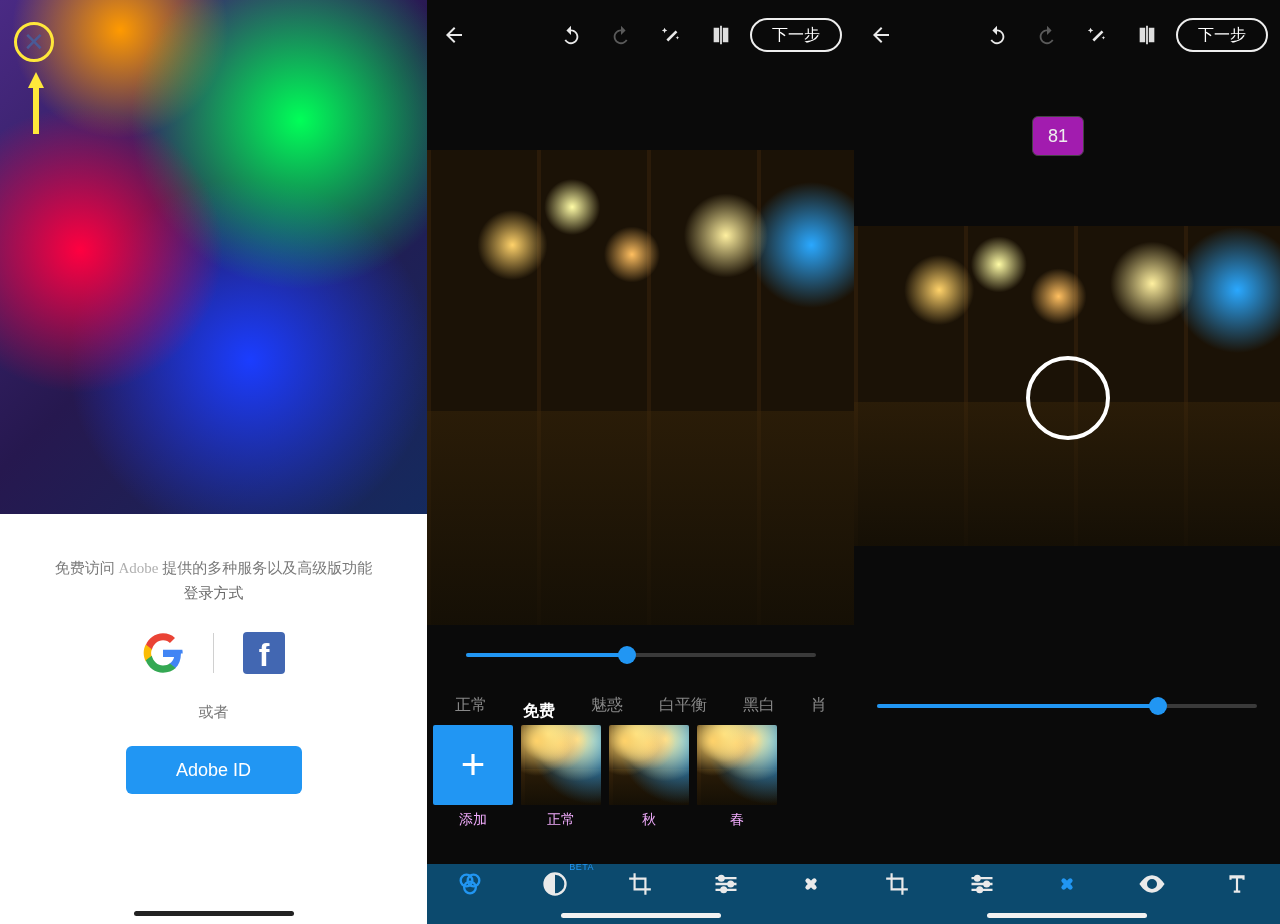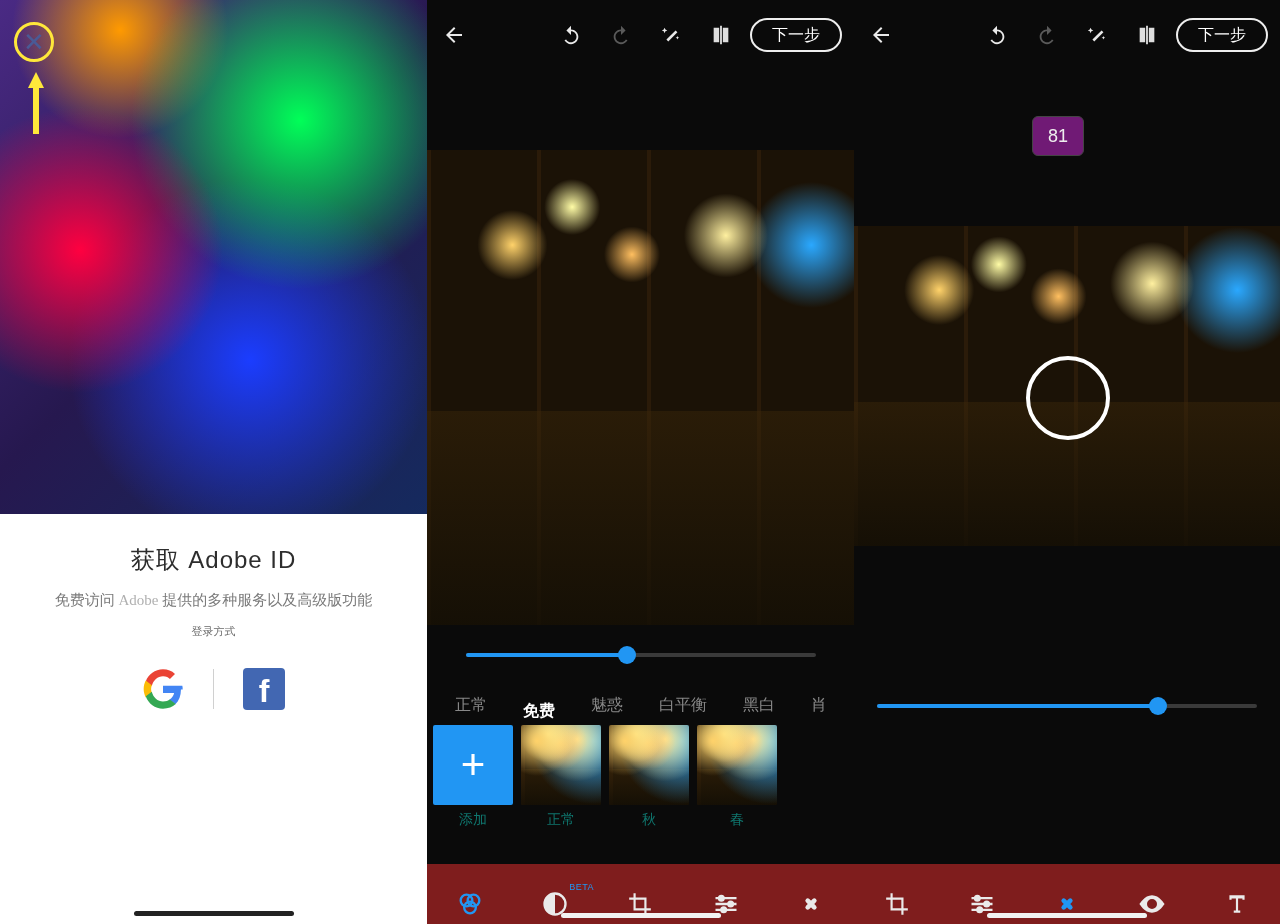--- a/index.html
+++ b/index.html
@@ -18,21 +18,21 @@
       linear-gradient(135deg,#4a2a84 0%, #26184f 50%, #152a5e 100%);
   }
   .close-ring { position:absolute; top:22px; left:14px; width:40px; height:40px; border:3px solid #ffe83a; border-radius:50%; display:flex; align-items:center; justify-content:center; }
   .close-x { font-size:26px; line-height:1; color:#4a5a96; font-weight:300; }
   .arrow-up { position:absolute; top:72px; left:28px; width:0; height:0; border-left:8px solid transparent; border-right:8px solid transparent; border-bottom:16px solid #ffe83a; }
   .arrow-stem { position:absolute; top:86px; left:33px; width:6px; height:48px; background:#ffe83a; }
   .login-block { padding:30px 20px 0; text-align:center; color:#3a3a3a; }
   .login-title { font-size:24px; letter-spacing:1px; color:#2d2d2d; }
   .login-sub { font-size:15px; color:#7a7a7a; margin-top:12px; line-height:1.6;font-family:Liberation Serif, serif; }
   .login-sub .light { color:#b0b0b0; }
-  .login-method { font-size:11px; color:#6a6a6a; margin-top:12px; }
+  .login-method { font-size:15px; color:#6a6a6a; margin-top:4px; }
   .social { margin-top:22px; display:flex; align-items:center; justify-content:center; gap:0; }
   .social .cell { width:100px; height:56px; display:flex; align-items:center; justify-content:center; }
   .vdiv { width:1px; height:40px; background:#d0d0d0; }
   .g-logo { width:42px; height:42px; }
   .fb-logo { width:42px; height:42px; background:#4267b2; border-radius:4px; display:flex; align-items:flex-end; justify-content:center; color:#fff; font-weight:700; font-size:32px; font-family:Arial; }
   .or { margin-top:22px; font-size:15px; color:#7a7a7a; }
   .id-btn { margin:24px auto 0; width:176px; height:48px; background:#2196f3; border-radius:6px; display:flex; align-items:center; justify-content:center; font-size:18px; color:#fff; cursor:pointer; }
   .homebar { position:absolute; bottom:8px; left:50%; transform:translateX(-50%); width:160px; height:5px; border-radius:3px; background:#222; }
 
   
@@ -45,42 +45,42 @@
   .scene { width:100%; height:100%; background:
       radial-gradient(50px 50px at 20% 20%, #ffd26a 0%, rgba(255,210,106,0) 70%),
       radial-gradient(40px 40px at 34% 12%, #fffca6 0%, rgba(255,252,166,0) 70%),
       radial-gradient(40px 40px at 48% 22%, #ffbf60 0%, rgba(255,191,96,0) 70%),
       radial-gradient(60px 60px at 70% 18%, #fff0a0 0%, rgba(255,240,160,0) 70%),
       radial-gradient(90px 90px at 90% 20%, #2aa8ff 0%, rgba(42,168,255,0) 70%),
       linear-gradient(180deg, rgba(255,255,255,0) 55%, rgba(60,40,10,.45) 55%, rgba(20,15,5,.85) 100%),
       repeating-linear-gradient(90deg,#2b1b09 0 4px,#1b1206 4px 110px),
       #130c04;
   }
-  .badge81 { position:absolute; top:116px; right:196px; width:52px; height:40px; background:#701a75; border:1px solid #444; border-radius:6px; color:#eee; font-size:18px; display:flex; align-items:center; justify-content:center; }
+  .badge81 { position:absolute; top:116px; right:196px; width:52px; height:40px; background:#a21caf; border:1px solid #444; border-radius:6px; color:#eee; font-size:18px; display:flex; align-items:center; justify-content:center; }
   .heal-ring { position:absolute; width:84px; height:84px; border:4px solid #fff; border-radius:50%; }
 
   
   .slider-row { display:flex; align-items:center; justify-content:center; height:60px; }
   .slider { position:relative; width:350px; height:4px; background:#3a3a3a; border-radius:2px; }
   .slider .fill { position:absolute; left:0; top:0; height:100%; background:#2196f3; border-radius:2px; }
   .slider .knob { position:absolute; top:50%; width:18px; height:18px; background:#2196f3; border-radius:50%; transform:translate(-50%,-50%); }
   .cat-row { display:flex; gap:0; padding:0 10px; height:40px; align-items:center; }
   .cat { flex:0 0 auto; padding:0 18px; font-size:16px; color:#888; cursor:pointer; }
   .cat.active { color:#fff; font-weight:600;margin-top:13px; }
   .filters { display:flex; gap:4px; height:110px; padding:0 4px 0 4px; }
   .fcell { width:84px; display:flex; flex-direction:column; align-items:center; gap:6px; }
   .fthumb { width:80px; height:80px; border-radius:2px; overflow:hidden; }
   .fthumb .scene { width:100%; height:100%; }
   .fthumb.add { background:#2196f3; display:flex; align-items:center; justify-content:center; font-size:42px; font-weight:300; }
-  .flabel { font-size:14px; color:#0f766e; }
+  .flabel { font-size:14px; color:#f0abfc; }
   .flabel.active { color:#2196f3; }
   .fthumb.sel { outline:2px solid #2196f3; outline-offset:-2px; }
 
   
-  .tabbar { position:absolute; bottom:0; left:0; right:0; height:60px; display:flex; align-items:flex-end; justify-content:space-around; background:#7f1d1d; }
+  .tabbar { position:absolute; bottom:0; left:0; right:0; height:60px; display:flex; align-items:flex-start; justify-content:space-around; background:#0c4a6e; }
   .homebar2 { position:absolute; bottom:6px; left:50%; transform:translateX(-50%); width:160px; height:5px; border-radius:3px; background:#f2f2f2; }
   .tab { color:#eaeaea; cursor:pointer; width:50px; height:40px; display:flex; align-items:center; justify-content:center; position:relative; }
   .tab.active { color:#2196f3; }
   .beta { position:absolute; top:-2px; right:-14px; font-size:9px; color:#2196f3; letter-spacing:.5px; }
 
   
   .hint-row { display:flex; align-items:center; justify-content:center; gap:10px; color:#2196f3; font-size:16px; height:60px; padding:20px 0; }
   svg { display:block; }
 
 </style>
@@ -89,39 +89,40 @@
 
 <div class="panel p1">
   <div class="hero">
     <div class="close-ring">
       <span class="close-x">✕</span>
     </div>
     <div class="arrow-up"></div>
     <div class="arrow-stem"></div>
   </div>
   <div class="login-block">
-    <div class="login-title">获取 Adobe ID</div>
     <div class="login-sub">
       <span>免费访问 </span><span class="light">Adobe </span><span>提供的多种服务以及高级版功能</span>
     </div>
     <div class="login-method">登录方式</div>
     <div class="social">
       <div class="cell">
         <svg class="g-logo" viewBox="0 0 48 48">
           <path fill="#EA4335" d="M24 9.5c3.7 0 6.4 1.6 7.9 3l5.8-5.7C34 3.3 29.5 1.5 24 1.5 14.9 1.5 7.2 7.3 4.3 15.4l6.9 5.3C12.8 14.2 17.9 9.5 24 9.5z"></path>
           <path fill="#4285F4" d="M46.5 24.5c0-1.6-.1-2.8-.4-4.1H24v8.3h12.7c-.5 2.8-2.2 5.6-5.4 7.6l6.7 5.2c4.3-4 6.5-9.9 6.5-17z"></path>
           <path fill="#FBBC05" d="M11.2 28.3c-.5-1.4-.8-2.9-.8-4.3s.3-2.9.8-4.3l-6.9-5.3C2.8 17.4 1.9 20.6 1.9 24s.9 6.6 2.4 9.6l6.9-5.3z"></path>
           <path fill="#34A853" d="M24 46.5c5.9 0 10.9-2 14.5-5.3l-6.7-5.2c-1.9 1.3-4.4 2.2-7.8 2.2-6.1 0-11.2-4.7-12.8-11.2l-6.9 5.3C7.2 40.7 14.9 46.5 24 46.5z"></path>
         </svg>
       </div>
       <div class="vdiv"></div>
       <div class="cell">
         <div class="fb-logo">f</div>
       </div>
     </div>
+    <div class="or">或者</div>
+    <div class="id-btn">Adobe ID</div>
   </div>
   <div class="homebar"></div>
 </div>
 
 <div class="panel p2">
   <div class="topbar">
     <div class="ticon">
       <svg width="24" height="24" viewBox="0 0 24 24">
           <path fill="currentColor" d="M20 11H7.8l5.6-5.6L12 4l-8 8 8 8 1.4-1.4L7.8 13H20z"></path>
         </svg>

